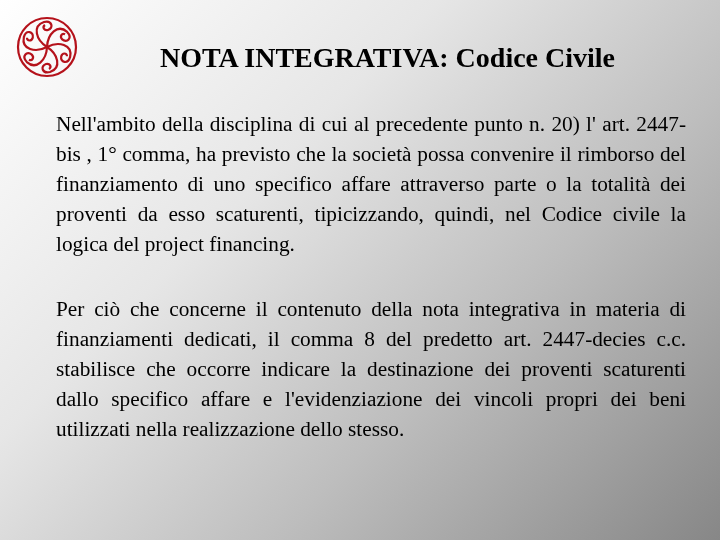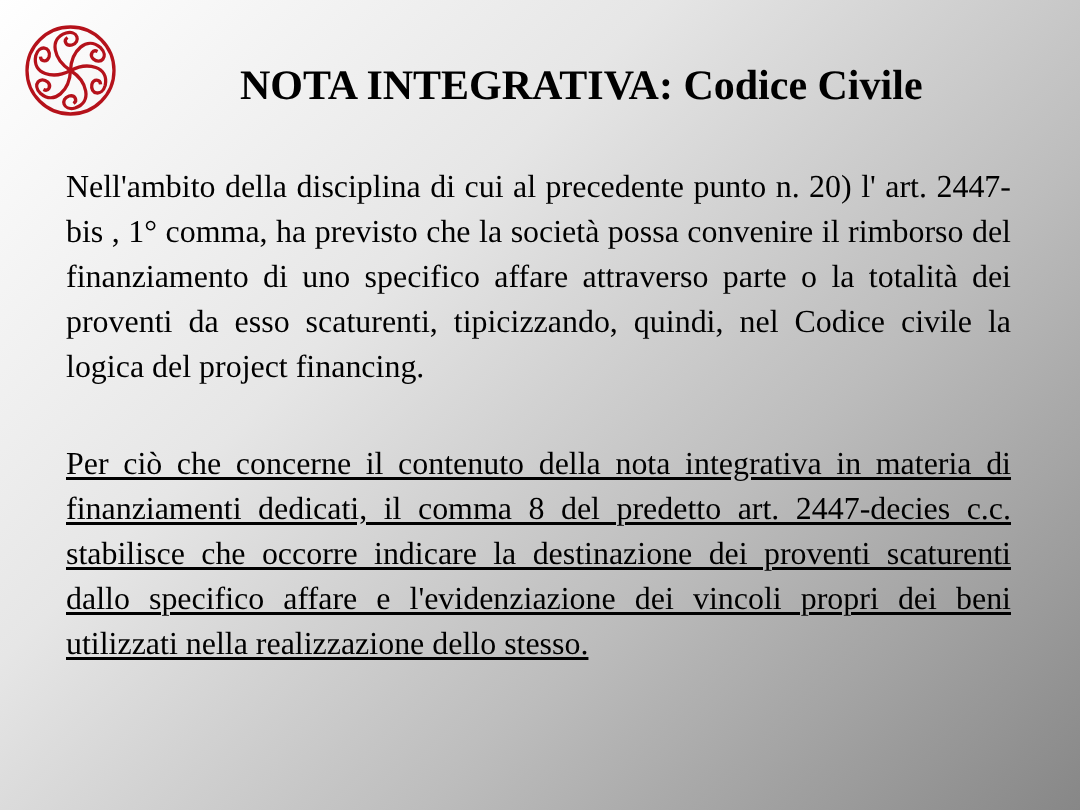--- a/index.html
+++ b/index.html
@@ -9,26 +9,26 @@
       font-family: "Liberation Serif", "DejaVu Serif", serif;
       color: #000;
     }
     .logo { position: absolute; left: 14px; top: 14px; width: 66px; height: 66px; }
     .title {
       position: absolute; left: 0; top: 40px; width: 775px;
       text-align: center; font-weight: bold; font-size: 28px; line-height: 36px;
       white-space: nowrap;
     }
     .para {
-      position: absolute; left: 44px; width: 630px;
+      position: absolute; left: 56px; width: 630px;
       font-size: 21.3px; line-height: 30px; text-align: justify;
       text-align-last: left;
     }
     .p1 { top: 109px; }
-    .p2 { top: 294px; text-decoration: underline; }
+    .p2 { top: 294px; }
   </style>
 </head>
 <body>
 
 <div>
   <div class="logo">
     <svg width="66" height="66" viewBox="0 0 66 66">
       <g fill="none" stroke="#b5121b" stroke-width="2.2">
         <circle cx="33" cy="33" r="29"></circle>
         <g id="petal">

